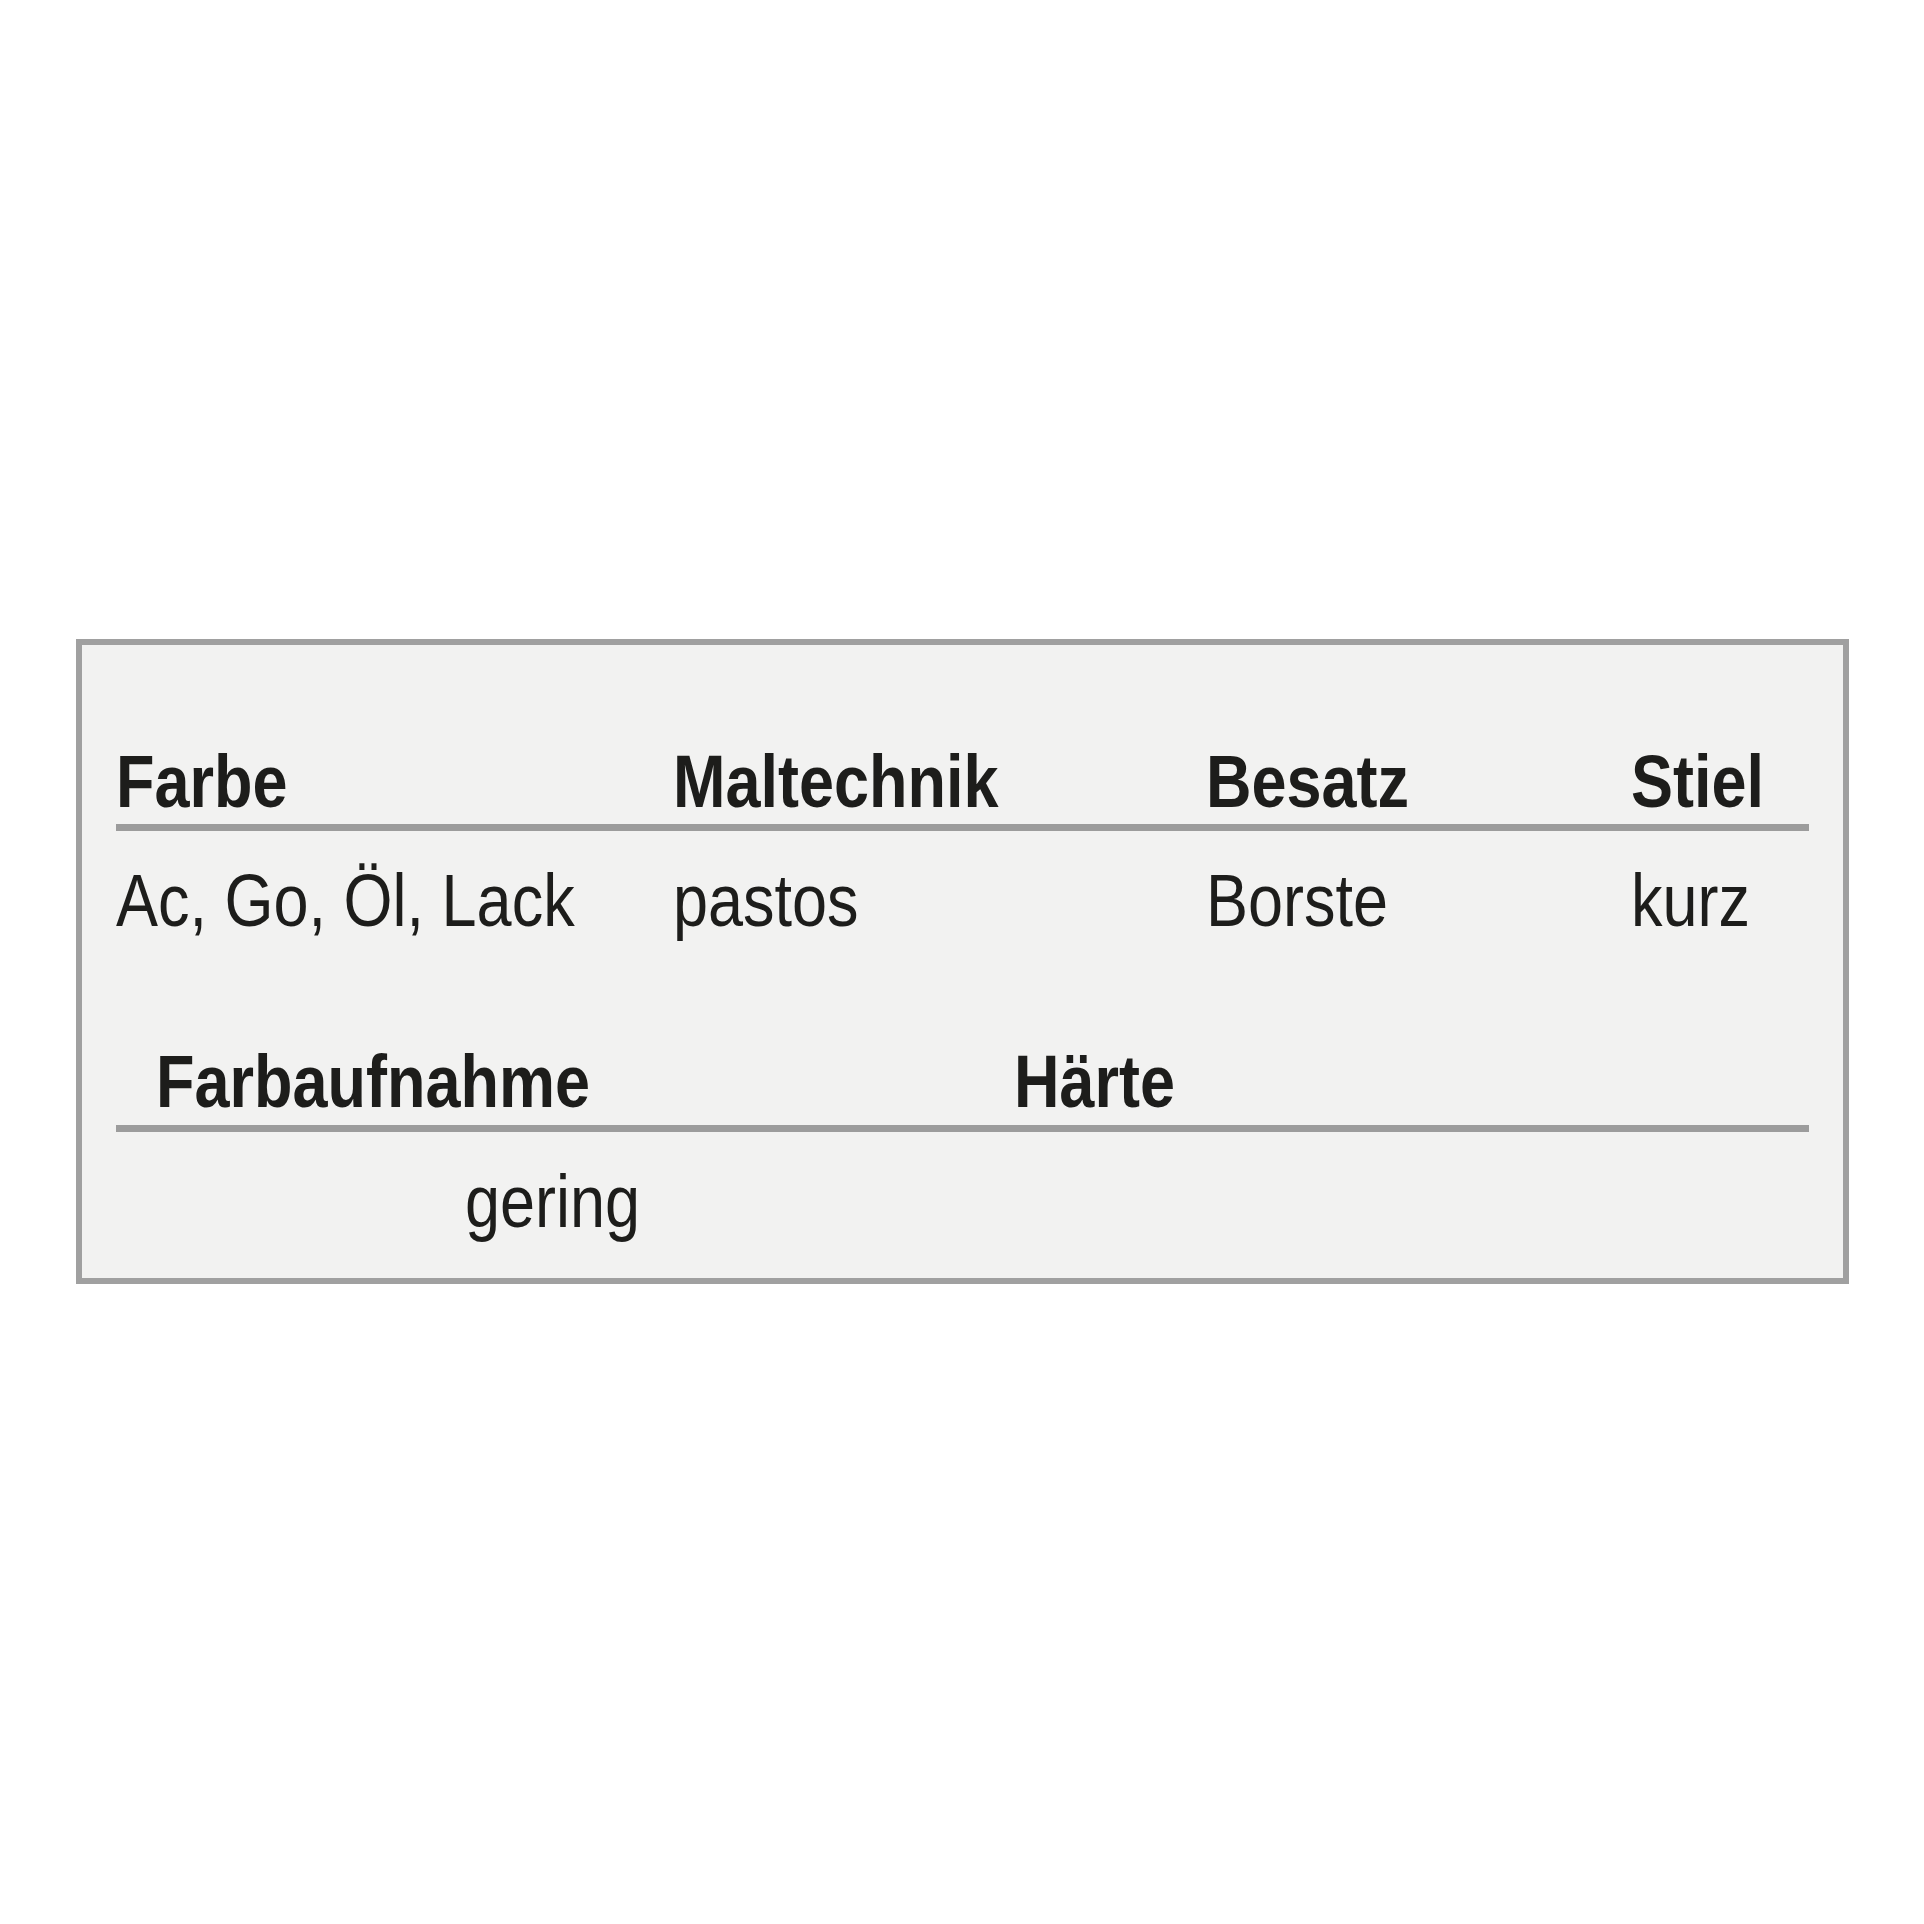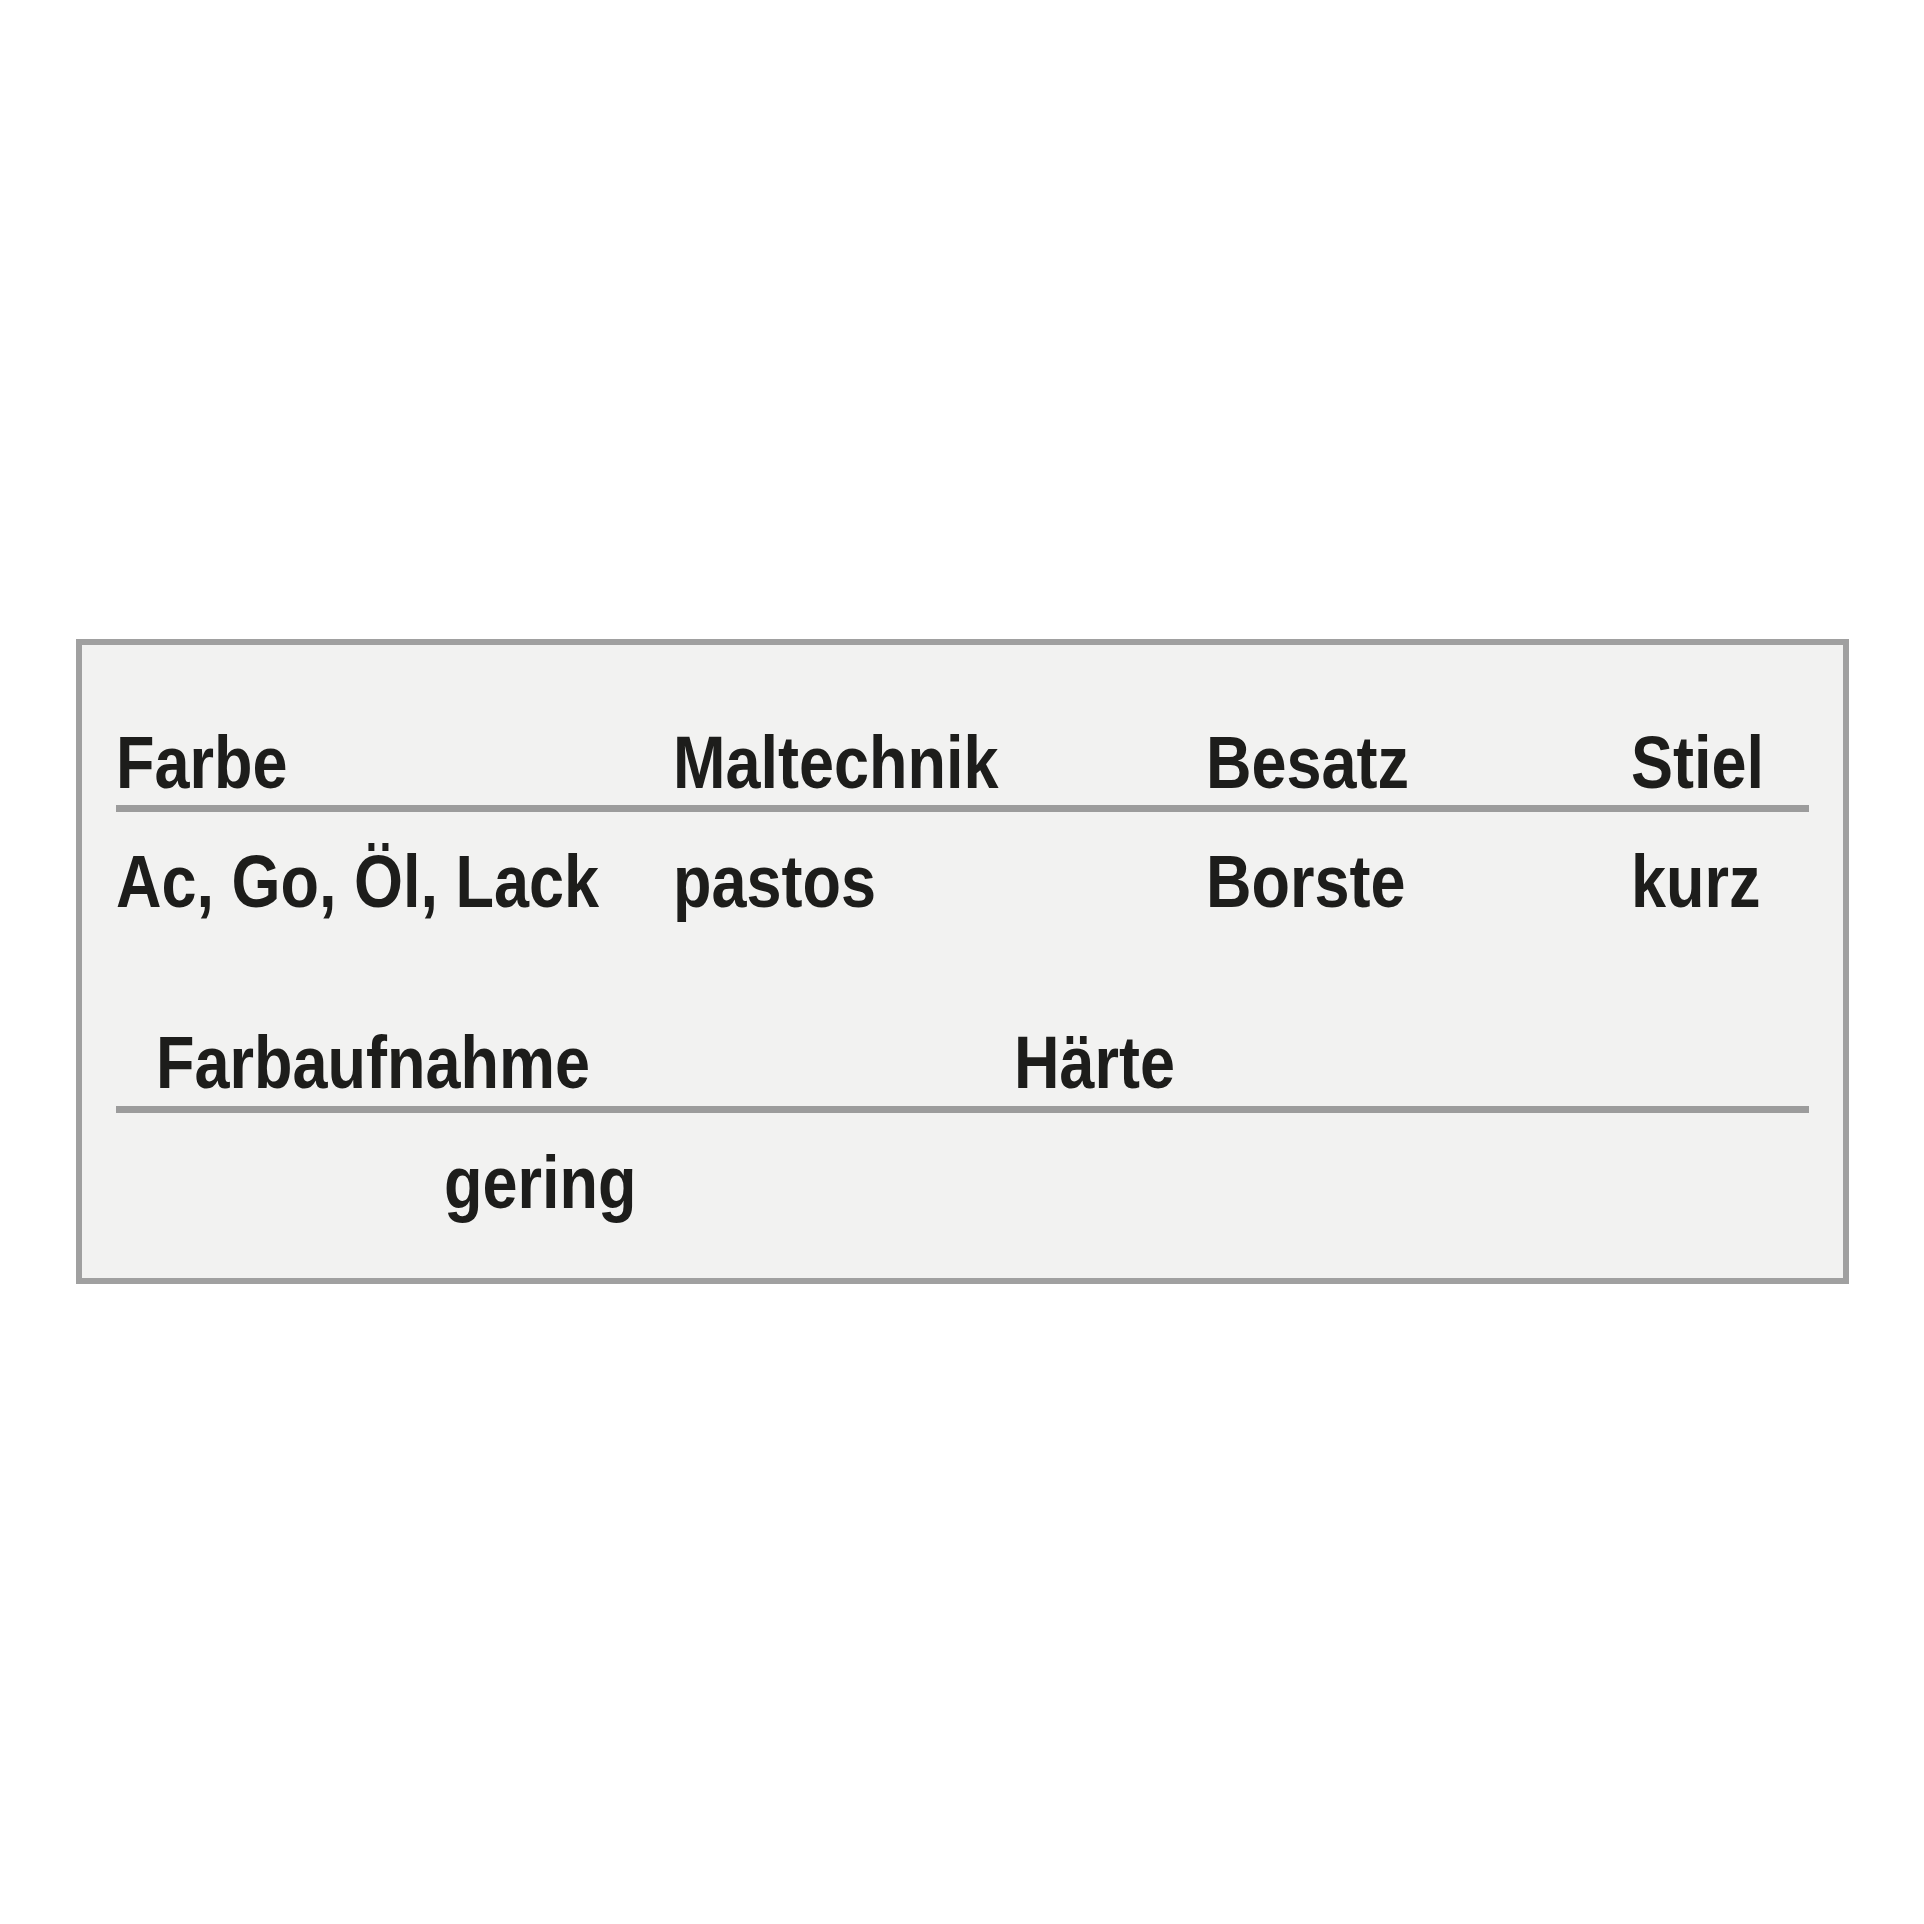--- a/index.html
+++ b/index.html
@@ -31,23 +31,24 @@
   }
   .group { display: block; }
   .group-2 { margin-top: 101px; }
   .row { display: grid; align-items: baseline; }
   .cols-4 { grid-template-columns: 557px 533px 425px 1fr; }
   .cols-3 { grid-template-columns: 557px 533px 1fr; text-align: right; }
   .hdr-row {
     font-weight: bold;
     font-size: 75px;
     line-height: 80px;
+    margin-top: 19px;
   }
   .val-row {
-    font-weight: bold;
+    font-weight: normal;
     font-size: 75px;
     line-height: 80px;
     margin-top: 29px;
   }
   .rule {
     height: 7.2px;
     background: #9c9c9c;
     margin-top: 3.2px;
   }
   

